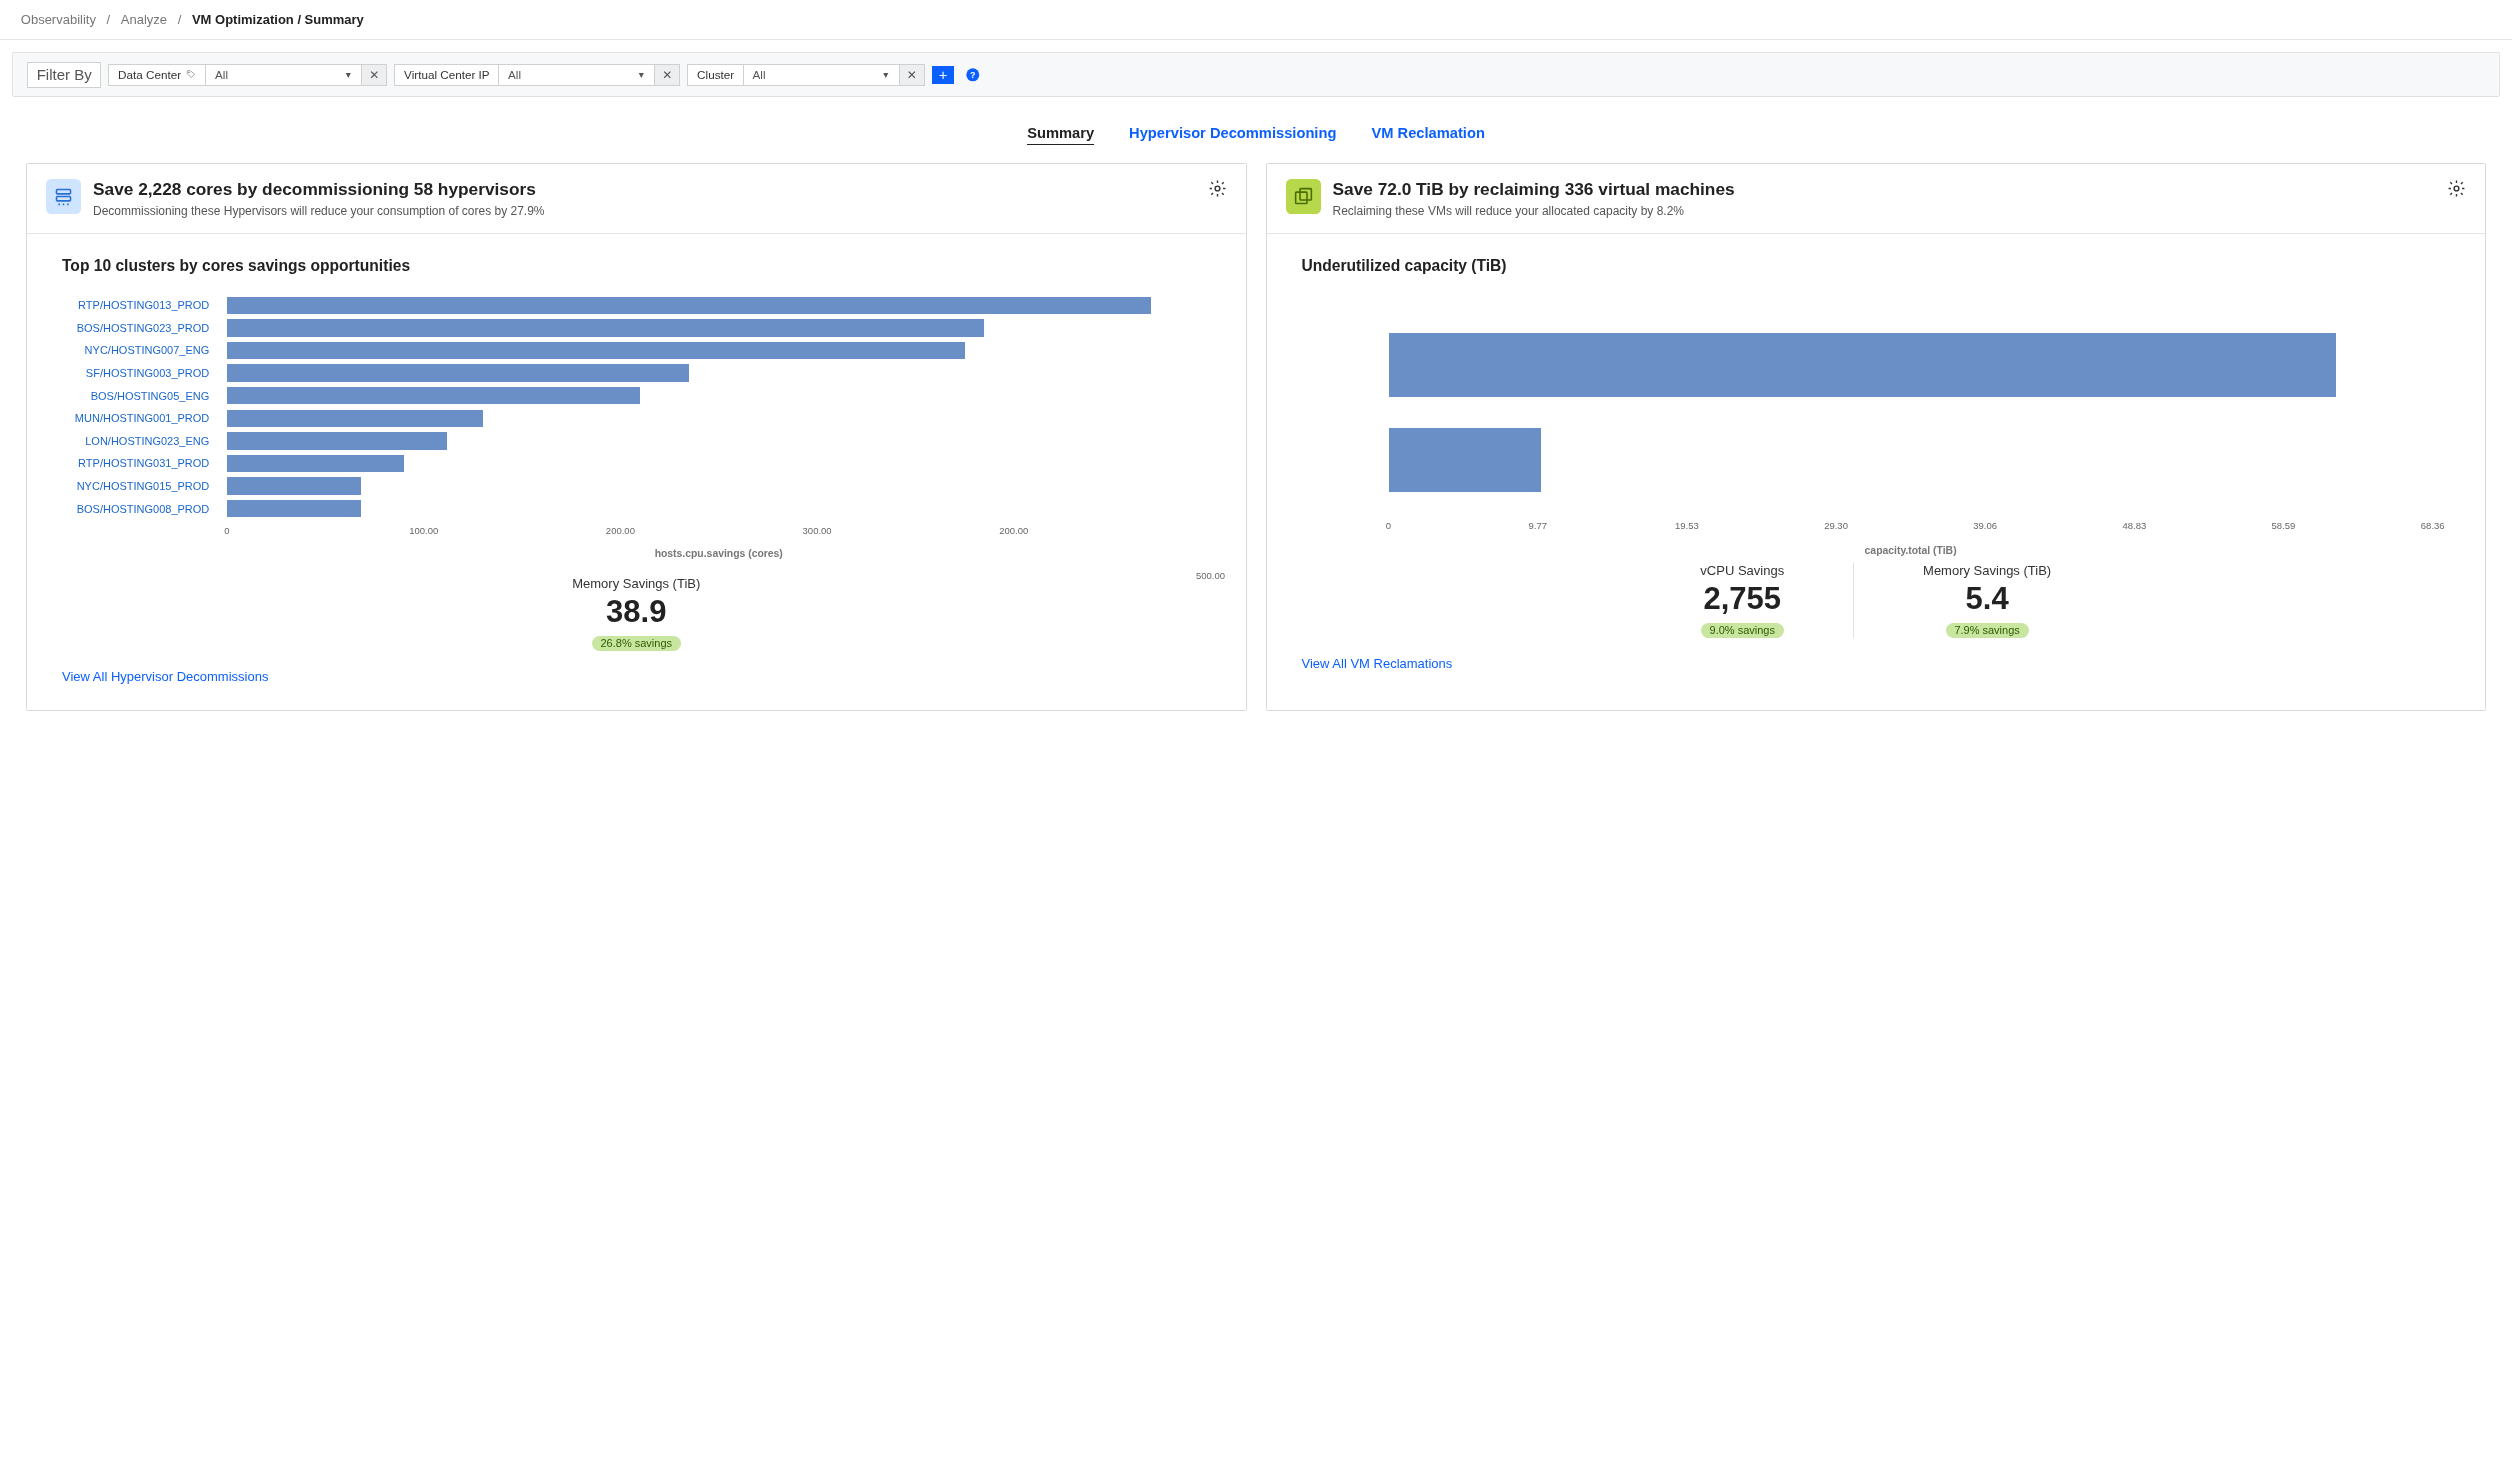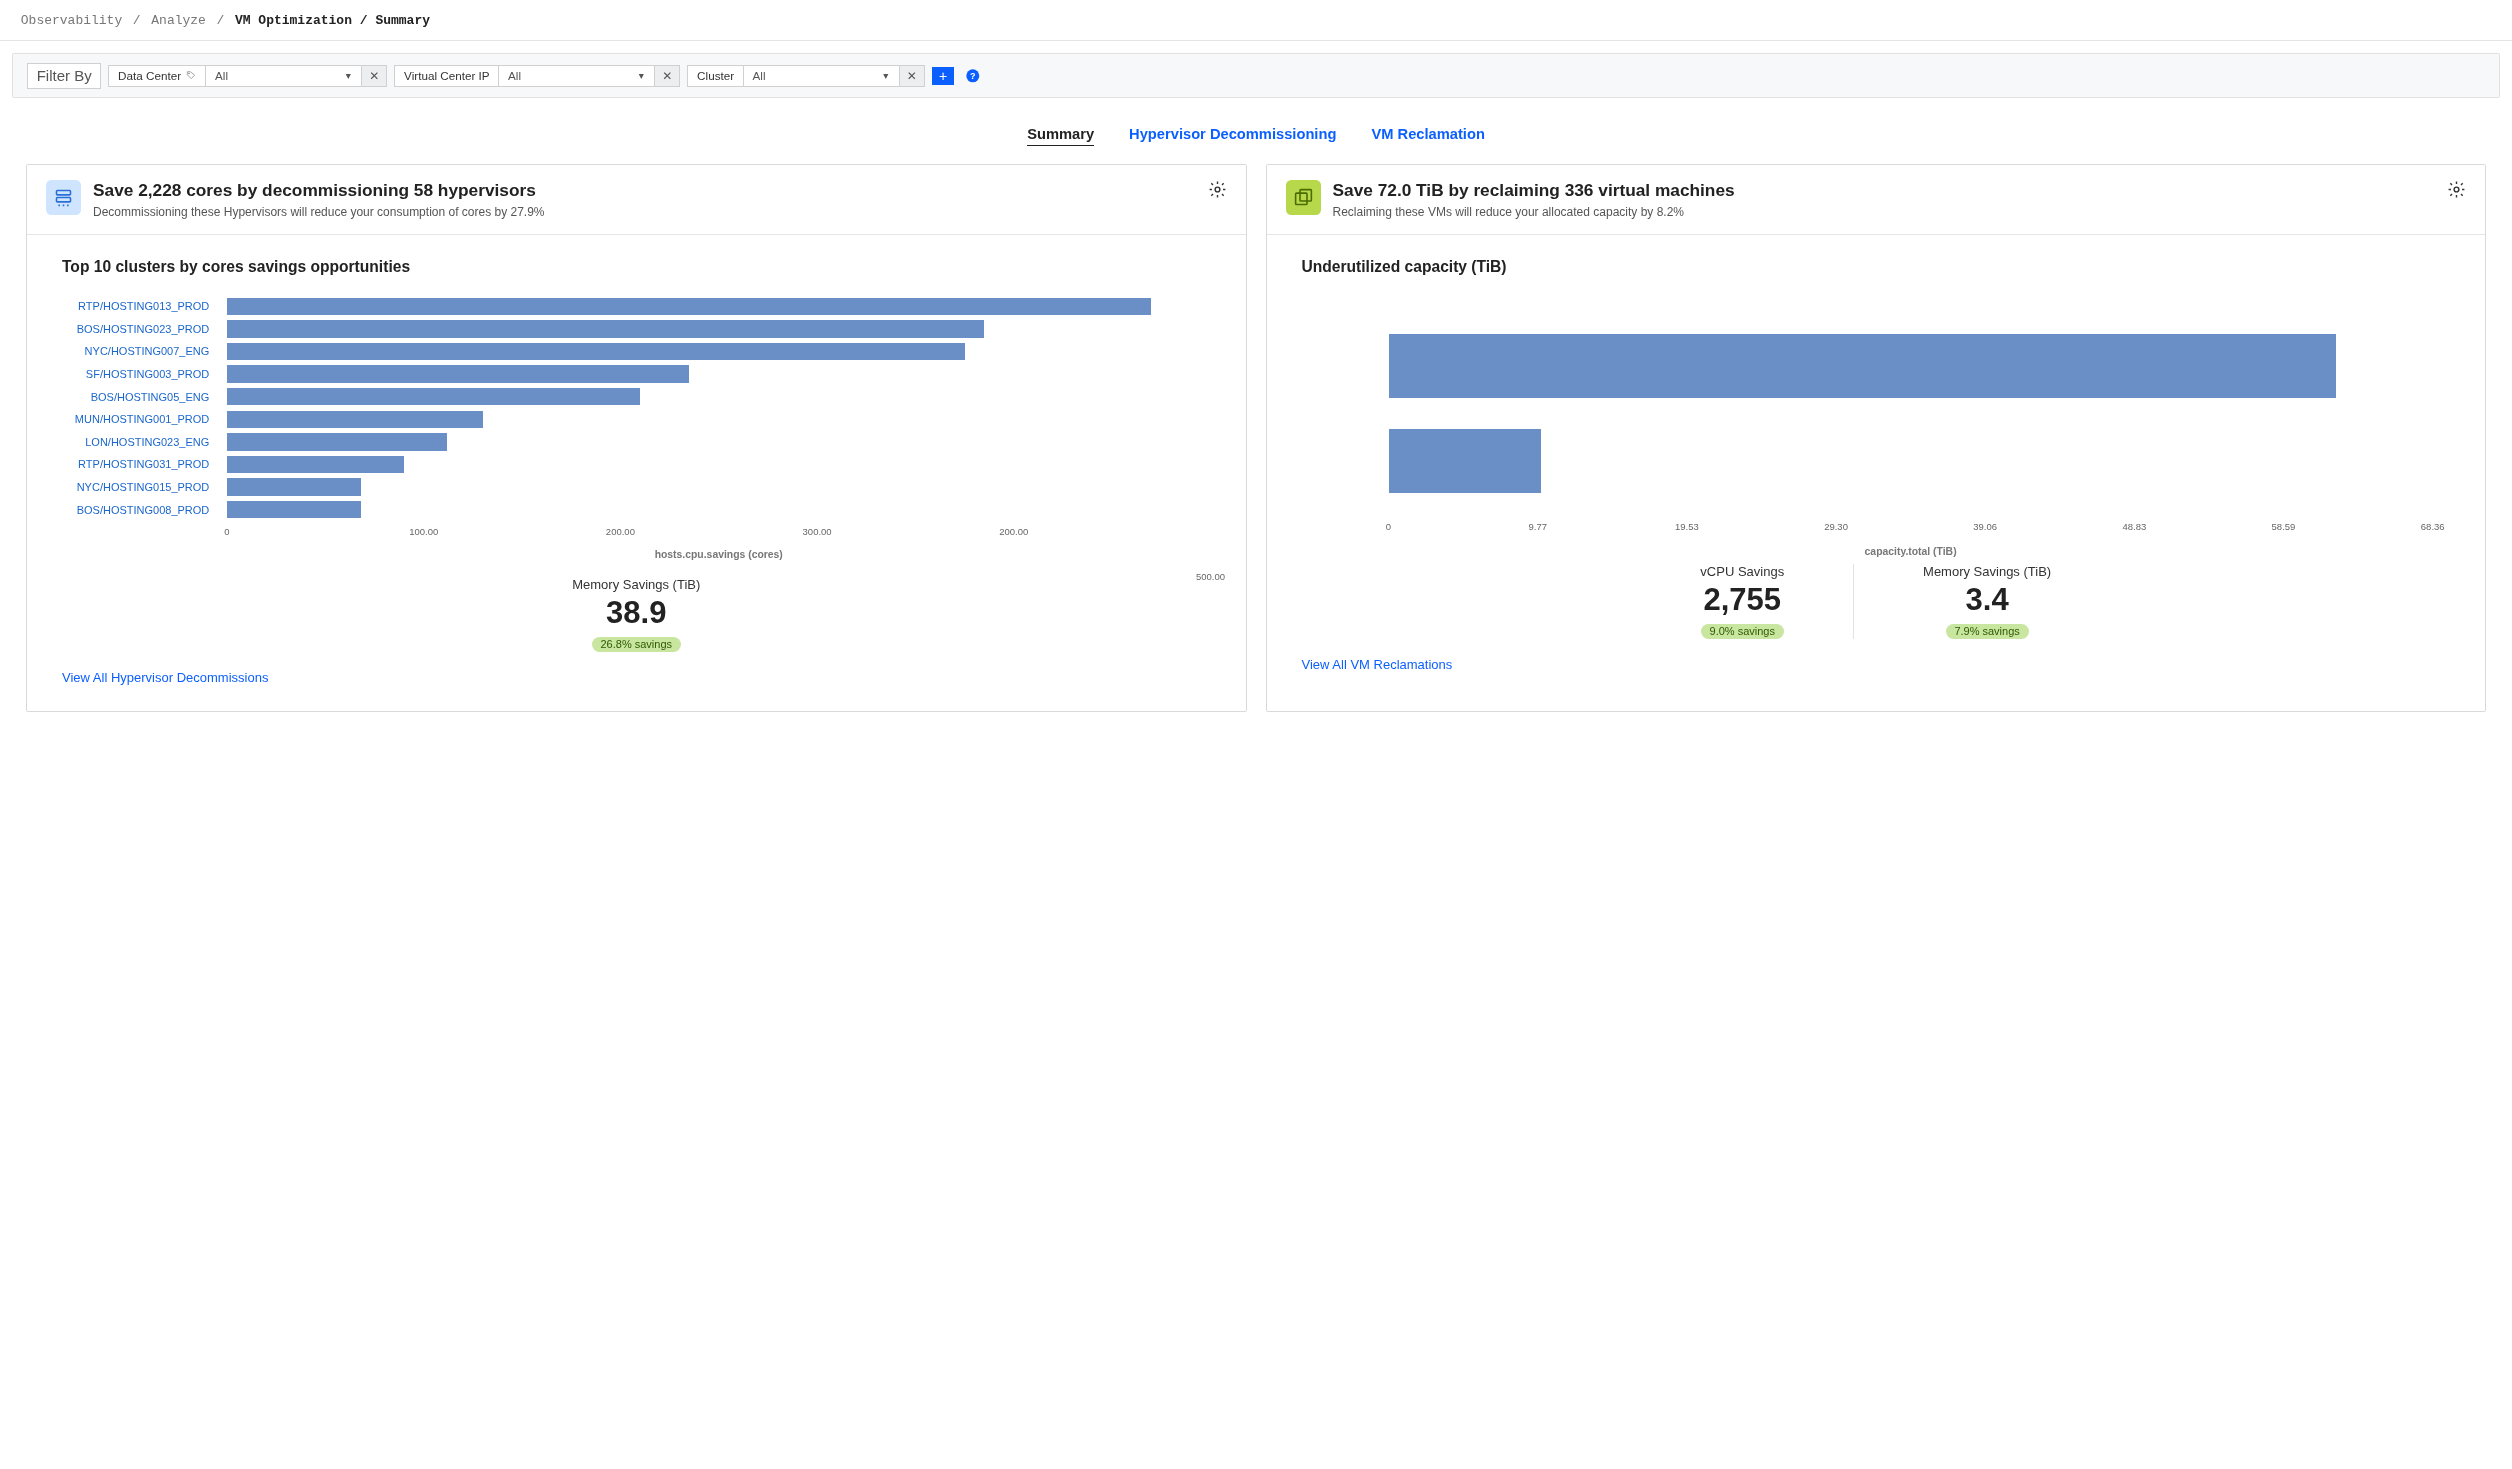--- a/index.html
+++ b/index.html
@@ -1,18 +1,18 @@
 <!DOCTYPE html>
 <html style="font-size:14px"><head>
 <meta charset="utf-8">
 <style>
   html,body{margin:0;padding:0;font-family:-apple-system,BlinkMacSystemFont,"Segoe UI",Arial,sans-serif;background:#fff;color:#222;}
   *{box-sizing:border-box;}
   .breadcrumb{padding:12px 17.3px;font-size:13px;color:#777;border-bottom:0.9px solid #e5e5e5;}
-  .breadcrumb span{margin:0 3.5px;font-family:Liberation Mono, monospace;}
+  .breadcrumb span{margin:0 3.5px;}
   .breadcrumb .current{font-weight:700;color:#222;}
   .filter-bar{display:flex;align-items:center;gap:7px;padding:8.7px 14px;margin:12px 12px 0;border:0.9px solid #e1e1e1;background:#f7f8f9;border-radius:1.7px;font-size:12px;}
   .filter-label-box{background:#fff;border:0.9px solid #d0d0d0;padding:3.5px 8.7px;color:#555;font-size:15px;}
   .filter-group{display:flex;align-items:stretch;}
   .filter-name{background:#fff;border:0.9px solid #d0d0d0;border-right:none;padding:3.5px 8.7px;display:flex;align-items:center;gap:5.2px;font-size:11.7px;color:#333;}
   .filter-select{background:#fff;border:0.9px solid #d0d0d0;border-right:none;padding:3.5px 8.7px;min-width:113px;display:flex;align-items:center;justify-content:space-between;font-size:11.7px;color:#555;}
   .filter-select.wide{min-width:156px;}
   .filter-close{background:#eceef0;border:0.9px solid #d0d0d0;padding:1.7px 7px;display:flex;align-items:center;color:#555;font-size:12px;cursor:pointer;}
   .filter-add{background:#0b5fff;color:#fff;border:0.9px solid #0b5fff;width:22.6px;display:flex;align-items:center;justify-content:center;font-size:14px;cursor:pointer;}
   .help-icon{color:#0b5fff;margin-left:3.5px;display:flex;align-items:center;}
@@ -280,21 +280,21 @@
         </div>
       <div class="stats-row">
         <div class="stat">
           <div class="stat-label">vCPU Savings</div>
           <div class="stat-val">2,755</div>
           <div class="pill">9.0% savings</div>
         </div>
         <div class="divider"></div>
         <div class="stat">
           <div class="stat-label">Memory Savings (TiB)</div>
-          <div class="stat-val">3.4</div>
+          <div class="stat-val">5.4</div>
           <div class="pill">7.9% savings</div>
         </div>
       </div>
     </div>
     <div class="card-footer">
       <span class="link">View All VM Reclamations</span>
     </div>
   </div>
 
 </div>

